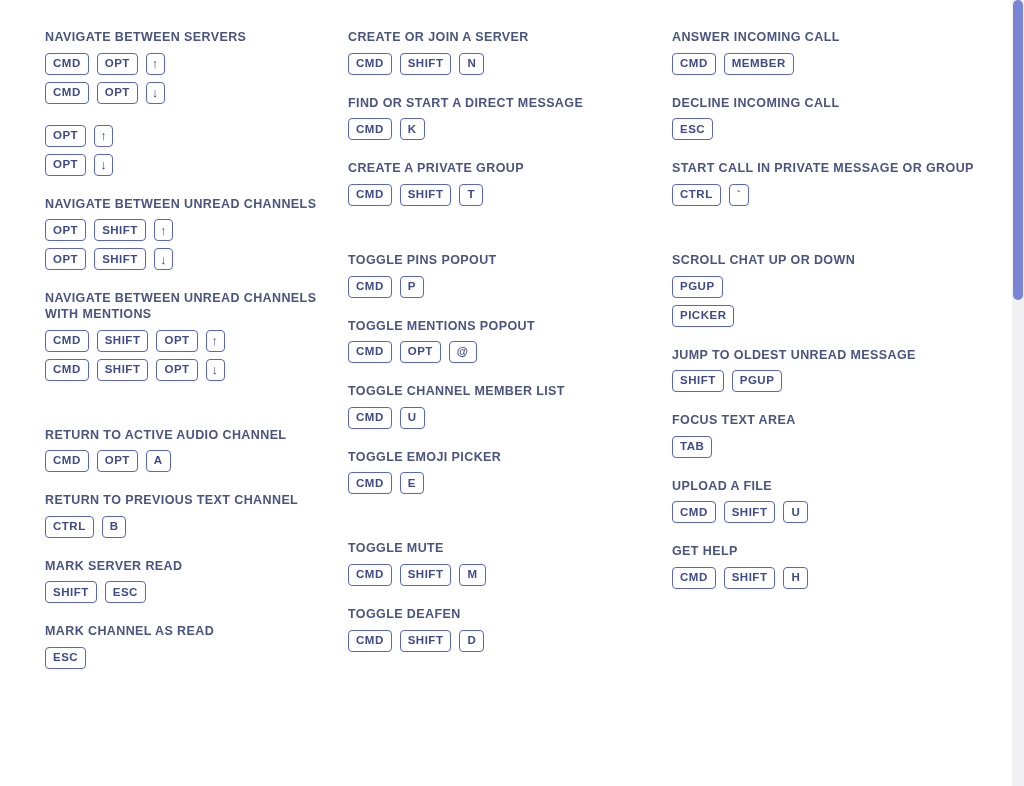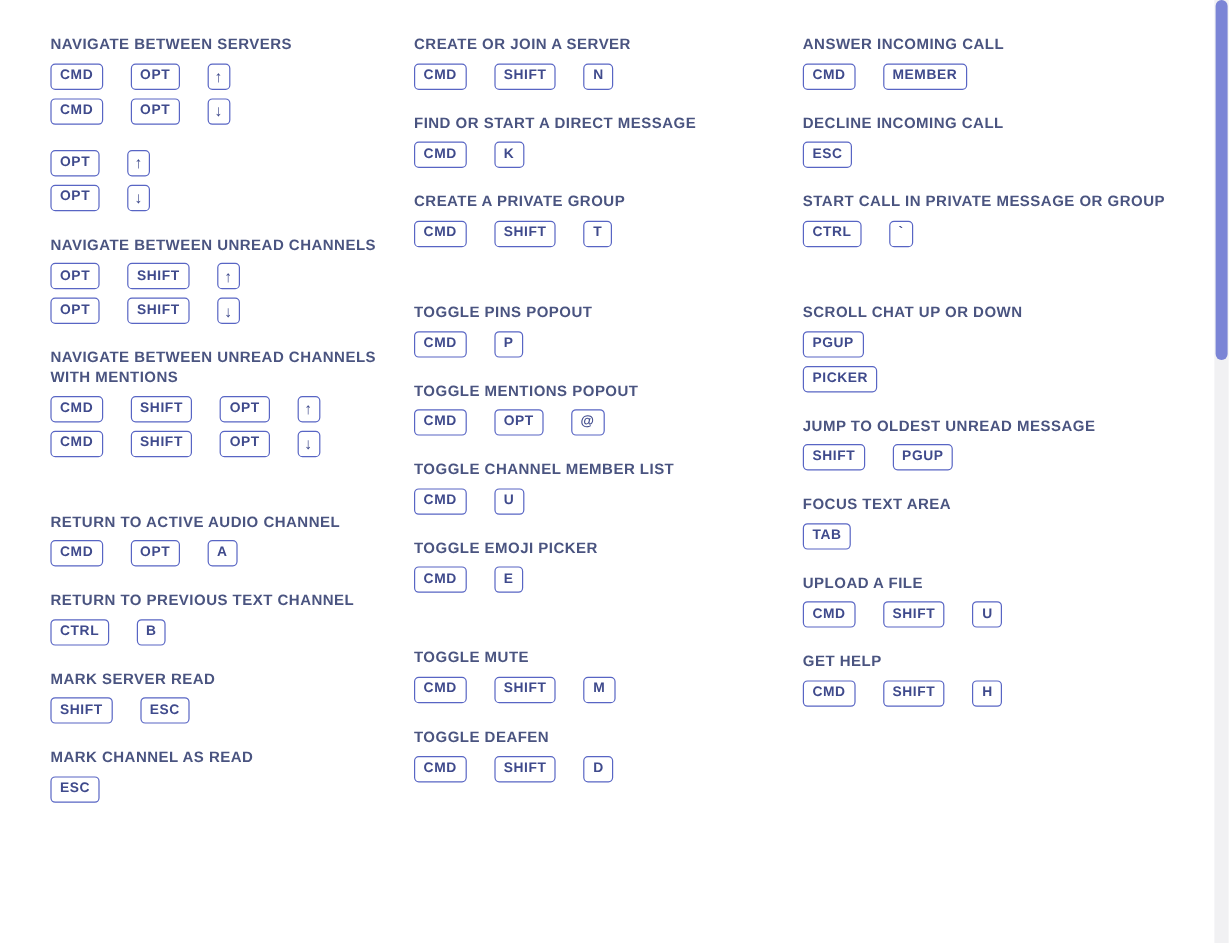--- a/index.html
+++ b/index.html
@@ -12,22 +12,23 @@
     height: 786px;
     font-family: "Liberation Sans", sans-serif;
     color: #4a5480;
     overflow: hidden;
     position: relative;
   }
   .page {
     position: absolute;
     inset: 0;
     display: flex;
-    padding: 30px 4px 0 0;
+    padding: 30px 16px 0 0;
     box-sizing: border-box;
+    justify-content: flex-end;
   }
   .column {
     box-sizing: border-box;
   }
   .col-1 { width: 323px; padding-left: 42px; }
   .col-2 { width: 322px; padding-left: 22px; }
   .col-3 { width: 360px; padding-left: 24px; }
 
   .group {
     margin-bottom: 0;
@@ -37,21 +38,21 @@
     font-weight: bold;
     letter-spacing: 0.4px;
     color: #4a5480;
     text-transform: uppercase;
     line-height: 1.25;
     margin: 0 0 7px 0;
   }
   .combo-row {
     display: flex;
     align-items: center;
-    gap: 23px;
+    gap: 8px;
     margin-bottom: 7px;
   }
   .key {
     display: inline-flex;
     align-items: center;
     justify-content: center;
     min-width: 14px;
     height: 22px;
     padding: 0 7px;
     border: 1.6px solid #5865c4;

